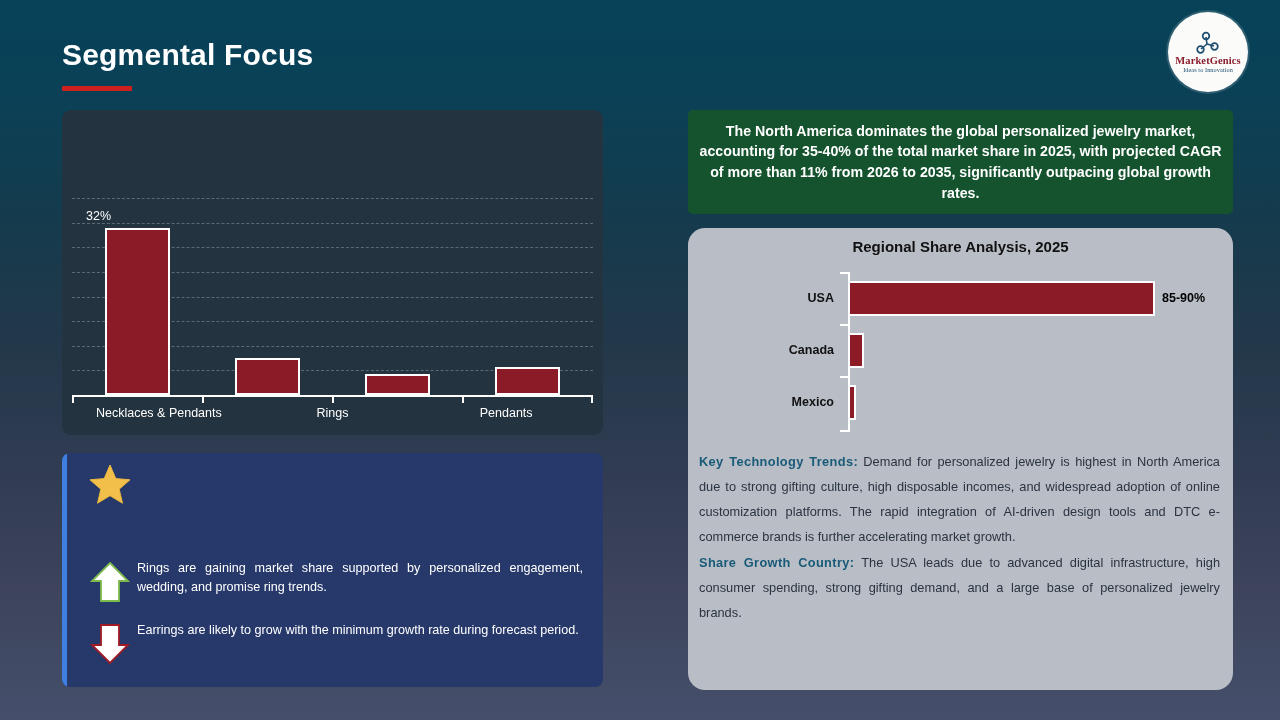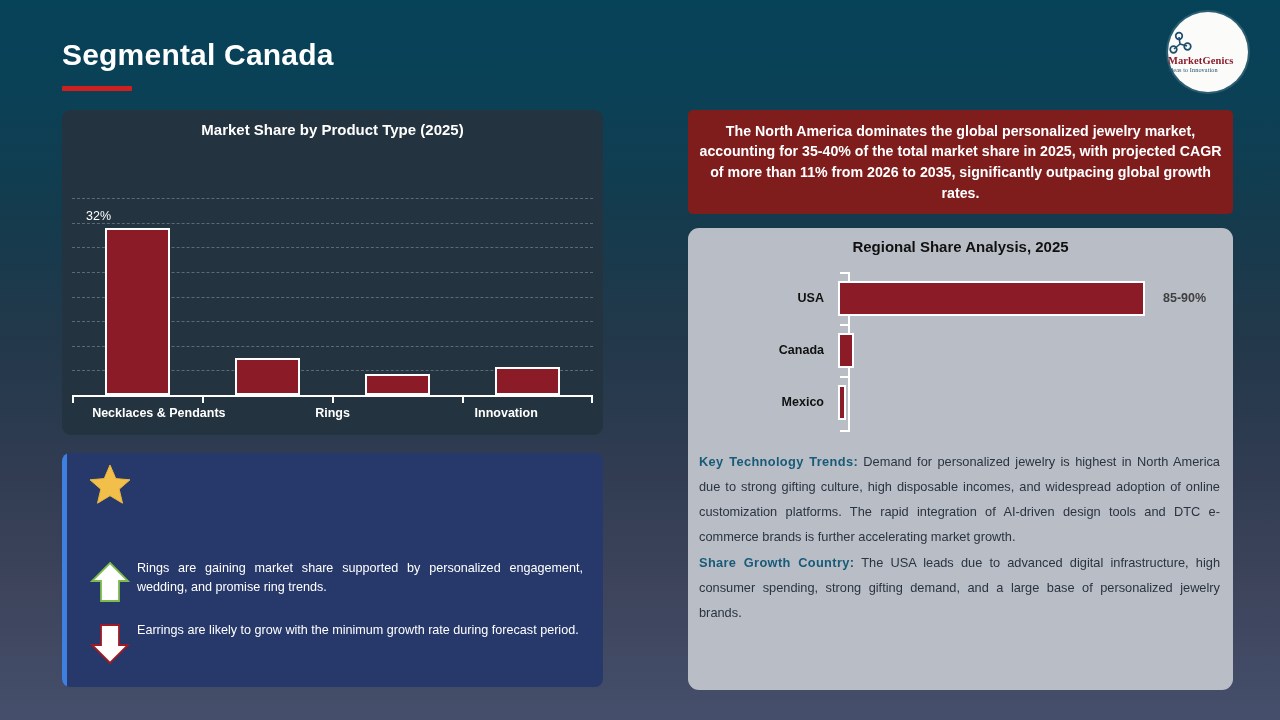--- a/index.html
+++ b/index.html
@@ -27,21 +27,21 @@
   #title-underline{
     position:absolute;left:62px;top:86px;width:70px;height:5px;
     background:#cf1f1f;border-radius:1px;
   }
 
   
   #logo{
     position:absolute;right:32px;top:12px;width:80px;height:80px;
     border-radius:50%;background:#fbfbfa;
     box-shadow:0 0 0 2px rgba(255,255,255,.15);
-    display:flex;flex-direction:column;justify-content:center;
+    display:flex;flex-direction:column;align-items:center;justify-content:center;
   }
   #logo svg{display:block;margin-bottom:1px;}
   .logo-name{font-family:"Liberation Serif", serif;font-size:10.5px;color:#8a1c2c;font-weight:700;letter-spacing:.1px;line-height:1;}
   .logo-tag{font-family:"Liberation Serif", serif;font-size:6.2px;color:#1d4e6e;letter-spacing:.1px;margin-top:1px;line-height:1;}
 
   
   #chart-panel{
     position:absolute;left:62px;top:110px;width:541px;height:325px;
     background:#23333f;border-radius:9px;
   }
@@ -69,21 +69,21 @@
     position:absolute;font-size:12.5px;color:#ffffff;font-weight:500;
     white-space:nowrap;
   }
   #axis-line{
     position:absolute;left:10px;right:10px;top:285px;height:2px;background:#ffffff;
   }
   .axis-tick{position:absolute;top:285px;width:2px;height:8px;background:#ffffff;}
   #cat-labels{
     position:absolute;left:10px;right:10px;top:294px;display:flex;
   }
-  .cat{flex:1;text-align:center;font-size:12.5px;font-weight:bold;color:#ffffff;line-height:1.45;}
+  .cat{flex:1;text-align:center;font-size:12.5px;font-weight:normal;color:#ffffff;line-height:1.45;}
 
   
   #insight-panel{
     position:absolute;left:62px;top:453px;width:541px;height:234px;
     background:#27396b;border-radius:8px;overflow:hidden;
   }
   #insight-accent{
     position:absolute;left:0;top:0;width:5px;height:100%;
     background:#3f7fe0;border-radius:8px 0 0 8px;
   }
@@ -92,76 +92,75 @@
   }
   .insight-icon{width:55px;flex:0 0 55px;display:flex;justify-content:center;padding-top:2px;}
   .insight-text{
     flex:1;font-size:12.6px;line-height:1.52;color:#ffffff;text-align:justify;
     padding-right:10px;
   }
 
   
   #callout{
     position:absolute;left:688px;top:110px;width:545px;height:104px;
-    background:#7f1d1d;border-radius:5px;
+    background:#14532d;border-radius:5px;
     display:flex;align-items:center;justify-content:center;
     box-sizing:border-box;padding:6px 6px;
   }
   #callout-text{
     font-size:14.2px;font-weight:bold;line-height:1.45;color:#ffffff;text-align:center;
   }
 
   #region-panel{
     position:absolute;left:688px;top:228px;width:545px;height:462px;
-    background:#b9bec6;border-radius:11px;overflow:hidden;
+    background:#b9bec6;border-radius:17px;overflow:hidden;
   }
   #region-title{
     position:absolute;left:0;right:0;top:10px;text-align:center;
     font-size:15px;font-weight:bold;color:#111111;
   }
   #hbar-area{position:absolute;left:0;top:38px;width:100%;height:170px;}
   #hbar-axis{position:absolute;left:160px;top:6px;width:2px;height:160px;background:#ffffff;}
   .h-tick{position:absolute;left:152px;width:9px;height:2px;background:#ffffff;}
-  .hrow{position:absolute;left:0;width:100%;height:44px;display:flex;align-items:center;}
+  .hrow{position:absolute;left:10px;width:100%;height:44px;display:flex;align-items:center;}
   .hlabel{width:148px;text-align:right;font-size:12.5px;font-weight:bold;color:#111111;padding-right:12px;box-sizing:border-box;}
   .hbar{height:35px;background:#8b1b26;border:2px solid #ffffff;box-sizing:border-box;margin-left:2px;}
-  .hvalue{font-size:12.5px;font-weight:bold;color:#404040;margin-left:18px;white-space:nowrap;}
+  .hvalue{font-size:12.5px;font-weight:bold;color:#000000;margin-left:7px;white-space:nowrap;}
 
   #region-text{
     position:absolute;left:11px;right:13px;top:222px;
   }
   .rt-para{
     font-size:12.8px;line-height:1.95;color:#2a3340;text-align:justify;margin:0 0 1px 0;
     font-family:"Liberation Sans", sans-serif;
   }
   .rt-lead{color:#185a78;font-weight:bold;letter-spacing:.35px;margin-top:12px;}
 </style>
 </head>
 <body>
 
-<div id="page-title">Segmental Canada</div>
+<div id="page-title">Segmental Focus</div>
 <div id="title-underline"></div>
 
 <div id="logo">
   <span>
     <svg width="26" height="24" viewBox="0 0 26 24">
       <line x1="11" y1="6" x2="12" y2="13" stroke="#1d4e6e" stroke-width="1.6"></line>
       <line x1="12" y1="13" x2="19" y2="15" stroke="#1d4e6e" stroke-width="1.6"></line>
       <line x1="12" y1="13" x2="6" y2="18" stroke="#1d4e6e" stroke-width="1.6"></line>
       <circle cx="11" cy="5" r="3.3" fill="none" stroke="#1d4e6e" stroke-width="1.7"></circle>
       <circle cx="19.5" cy="15.5" r="3.3" fill="none" stroke="#1d4e6e" stroke-width="1.7"></circle>
       <circle cx="5.5" cy="18.5" r="3.3" fill="none" stroke="#1d4e6e" stroke-width="1.7"></circle>
     </svg>
   </span>
   <div class="logo-name">MarketGenics</div>
   <div class="logo-tag">Ideas to Innovation</div>
 </div>
 
 <div id="chart-panel">
-  <div id="chart-title">Market Share by Product Type (2025)</div>
 
   <div id="plot-area">
     <div class="gridline" style="top:0px"></div>
     <div class="gridline" style="top:24.6px"></div>
     <div class="gridline" style="top:49.2px"></div>
     <div class="gridline" style="top:73.9px"></div>
     <div class="gridline" style="top:98.5px"></div>
     <div class="gridline" style="top:123.1px"></div>
     <div class="gridline" style="top:147.7px"></div>
     <div class="gridline" style="top:172.4px"></div>
@@ -186,21 +185,21 @@
   <div id="axis-line"></div>
   <div class="axis-tick" style="left:10px"></div>
   <div class="axis-tick" style="left:140px"></div>
   <div class="axis-tick" style="left:270px"></div>
   <div class="axis-tick" style="left:400px"></div>
   <div class="axis-tick" style="left:529px"></div>
 
   <div id="cat-labels">
     <div class="cat"><span>Necklaces &amp; Pendants</span></div>
     <div class="cat">Rings</div>
-    <div class="cat">Innovation</div>
+    <div class="cat">Pendants</div>
   </div>
 </div>
 
 <div id="insight-panel">
   <div id="insight-accent"></div>
 
   <div class="insight-row" style="top:8px;">
     <div class="insight-icon">
       <svg width="44" height="42" viewBox="0 0 44 42">
         <polygon points="22,2 27.8,15.6 42,16.8 31.2,26.2 34.5,40.2 22,32.7 9.5,40.2 12.8,26.2 2,16.8 16.2,15.6" fill="#f2c04a" stroke="#e8b63e" stroke-width="1"></polygon>

